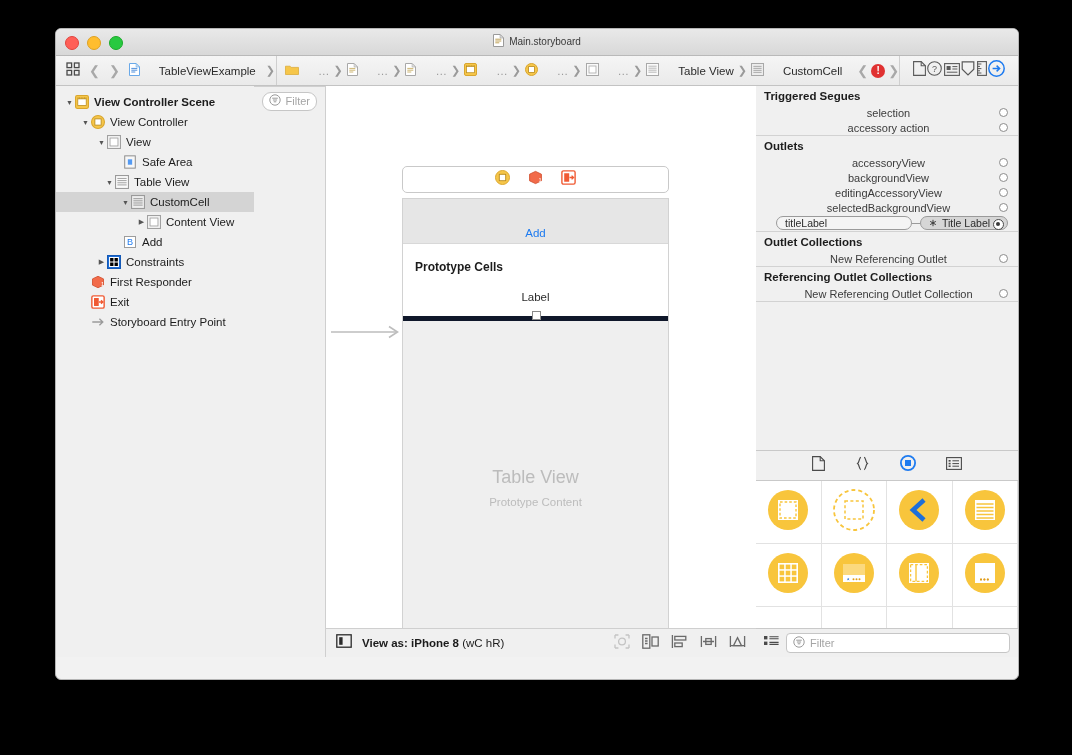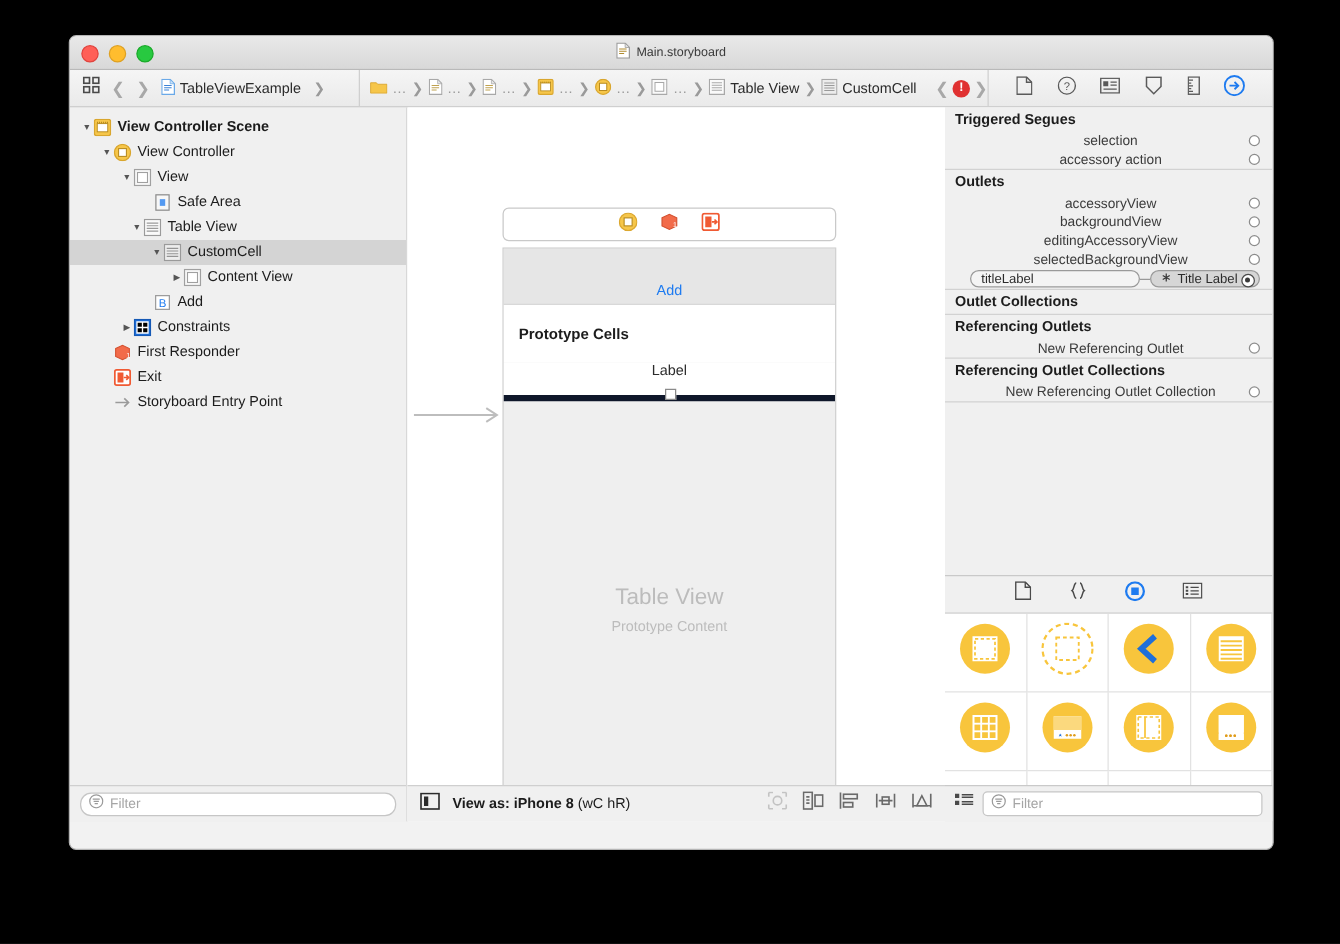--- a/index.html
+++ b/index.html
@@ -23,32 +23,32 @@
   
   .jumpbar{height:29px;background:linear-gradient(#f5f5f5,#eaeaea);border-bottom:1px solid #c3c3c3;
            display:flex;align-items:center;}
   .jb-nav{width:270px;display:flex;align-items:center;padding-left:10px;gap:9px;
           border-right:1px solid #cfcfcf;height:100%;box-sizing:border-box;}
   .jb-canvas{flex:1;display:flex;align-items:center;padding-left:8px;gap:3px;height:100%;
              border-right:1px solid #cfcfcf;box-sizing:border-box;position:relative;}
   .jb-insp{width:262px;display:flex;align-items:center;justify-content:space-around;
            padding:0 12px;height:100%;box-sizing:border-box;}
   .chev{color:#a8a8a8;font-size:13px;}
-  .crumb{display:flex;align-items:center;gap:4px;font-size:11.5px;color:#2b2b2b;white-space:nowrap;}
+  .crumb{display:flex;align-items:center;gap:19px;font-size:11.5px;color:#2b2b2b;white-space:nowrap;}
   .sep{color:#9a9a9a;font-size:11px;margin:0 1px;}
   .dots{color:#9a9a9a;font-size:11.5px;}
   .errbadge{width:14px;height:14px;border-radius:50%;background:#e03131;color:#fff;font-size:10px;
             font-weight:bold;display:flex;align-items:center;justify-content:center;line-height:1;}
 
   
   .body{display:flex;height:571px;}
 
   
   .navigator{width:270px;background:#f0f0f0;border-right:1px solid #cfcfcf;display:flex;
-             flex-direction:column;box-sizing:border-box;}
+             box-sizing:border-box;}
   .navtree{flex:1;padding-top:6px;overflow:hidden;}
   .row{height:20px;display:flex;align-items:center;font-size:11.5px;color:#1c1c1c;white-space:nowrap;}
   .row.sel{background:#d4d4d4;}
   .row.bold{font-weight:bold;}
   .tri{width:11px;display:inline-block;color:#555;font-size:7px;text-align:center;flex:0 0 11px;}
   .nicon{width:15px;height:14px;margin-right:4px;flex:0 0 15px;display:inline-block;}
   .filterbar{height:28px;border-top:1px solid #cfcfcf;display:flex;align-items:center;padding:0 8px;
              background:#f0f0f0;}
   .filterfield{flex:1;height:17px;background:#fff;border:1px solid #c6c6c6;border-radius:9px;
                display:flex;align-items:center;padding:0 6px;gap:5px;}
@@ -636,21 +636,20 @@
                   </g>
                 </svg>
             </span>
             <span>Title Label</span>
             <span class="enddot"></span>
           </span>
         </div>
 
         <div class="sechdr">Outlet Collections</div>
 
-        <div class="sechdr">Referencing Outlets</div>
         <div class="crow">
           <span class="nm">New Referencing Outlet</span>
           <span class="dot"></span>
         </div>
 
         <div class="sechdr">Referencing Outlet Collections</div>
         <div class="crow">
           <span class="nm">New Referencing Outlet Collection</span>
           <span class="dot"></span>
         </div>

